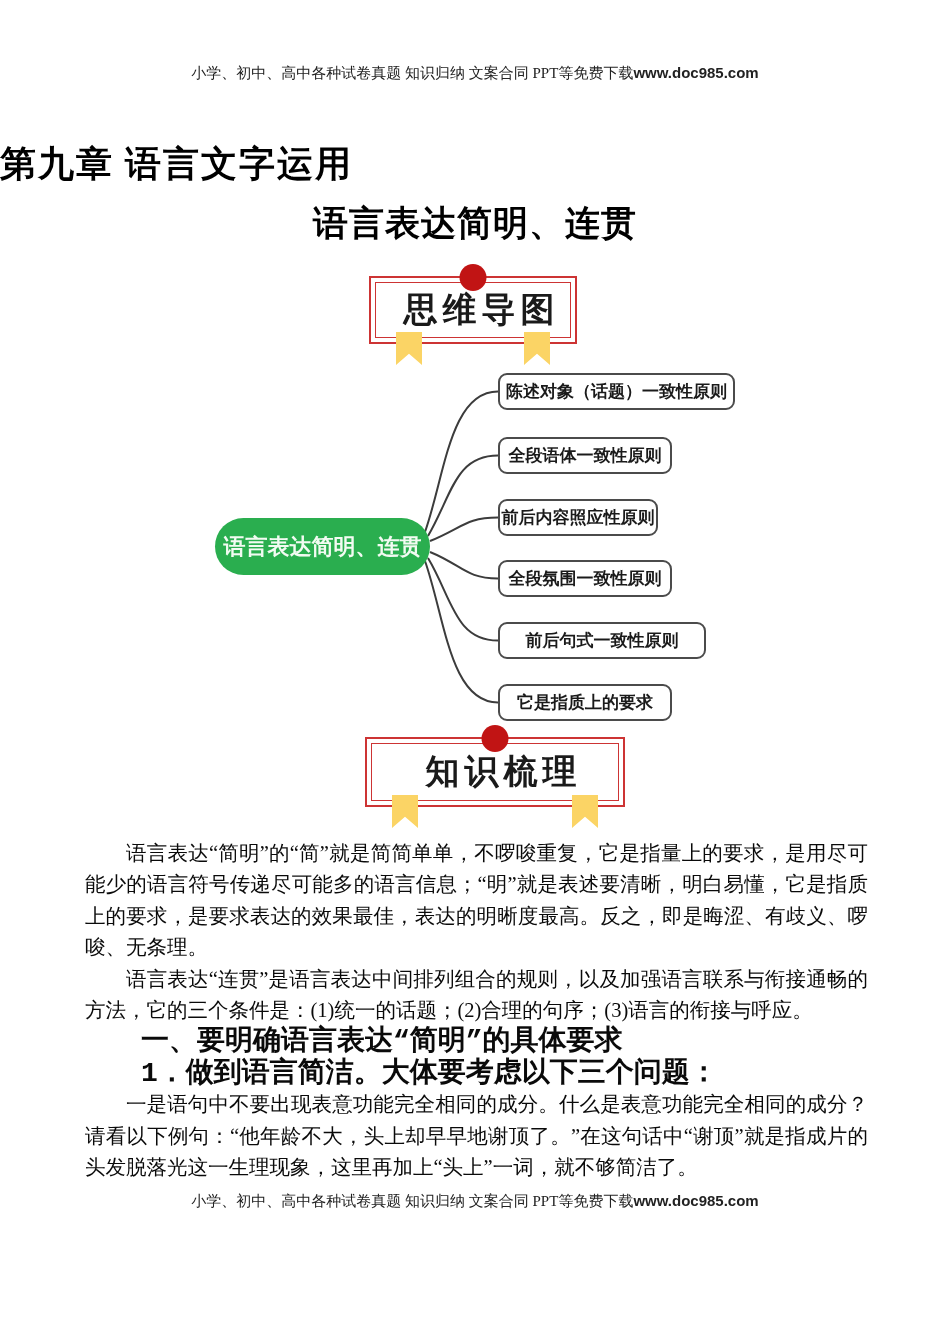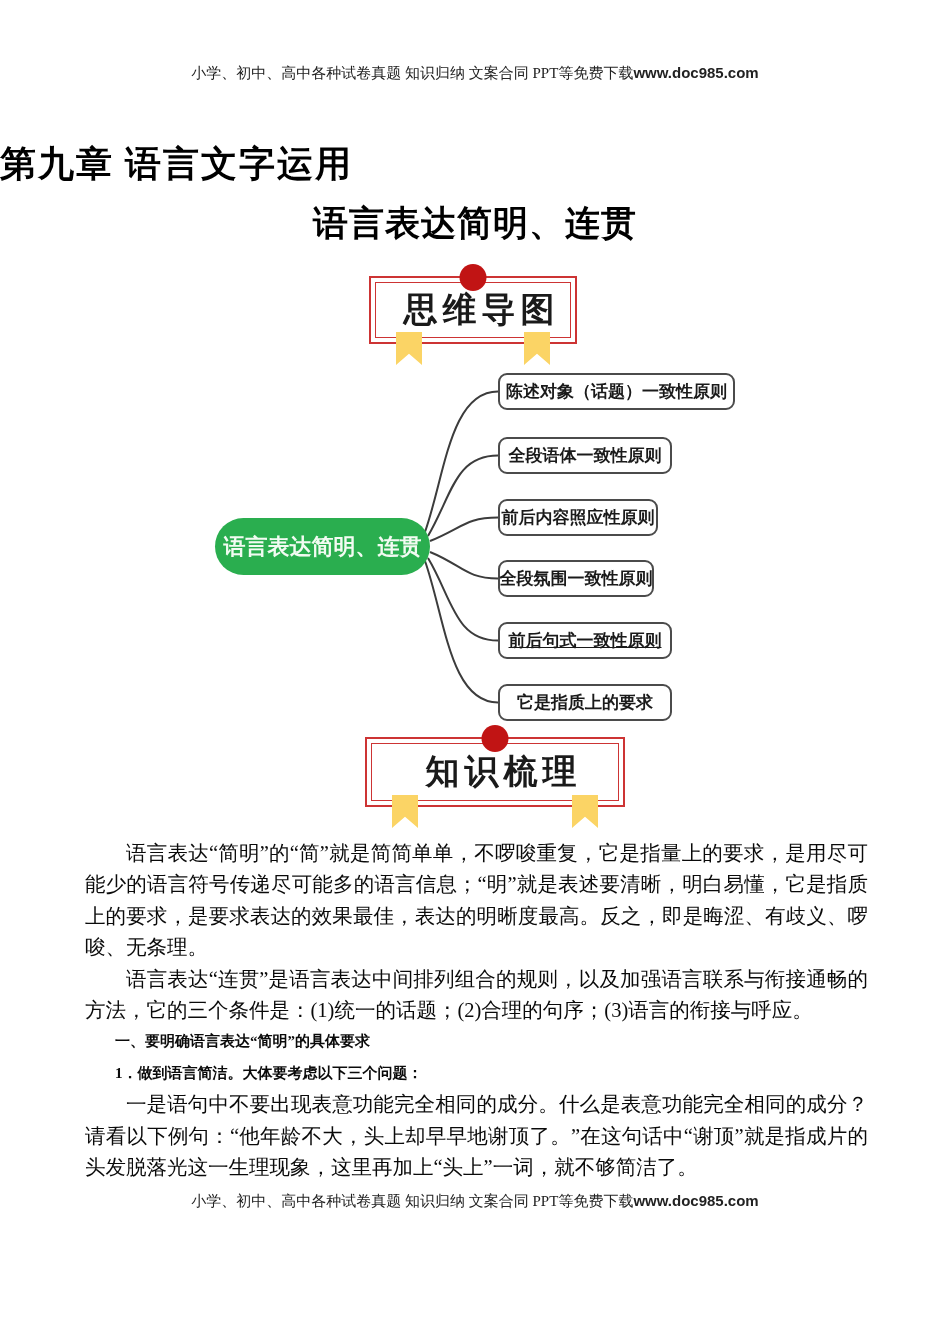--- a/index.html
+++ b/index.html
@@ -83,33 +83,33 @@
     box-sizing:border-box;
     background:#ffffff;border:2px solid #4b4b4b;border-radius:9px;
     display:flex;align-items:center;justify-content:center;
     font-family:"Liberation Sans", sans-serif;
     font-size:17px;font-weight:700;color:#1a1a1a;
     white-space:nowrap;z-index:2;
   }
   .b0{top:373px;width:237px;}
   .b1{top:437px;width:174px;}
   .b2{top:499px;width:160px;}
-  .b3{top:560px;width:156px;}
-  .b4{top:622px;width:174px;text-decoration:underline;}
+  .b3{top:560px;width:174px;}
+  .b4{top:622px;width:208px;}
   .b5{top:684px;width:174px;}
 
   
   .content{
     position:absolute;left:85px;top:838px;width:783px;
     font-size:20.5px;line-height:31.4px;
     text-align:justify;color:#0a0a0a;
     font-family:"Liberation Serif", serif;
   }
   .content p{margin:0;text-indent:2em;}
-  .content p.bold{font-weight:700;font-family:Liberation Serif, serif;font-size:15px;}
+  .content p.bold{font-weight:700;font-family:Liberation Mono, monospace;font-size:28px;}
 </style>
 </head>
 <body>
 
 <div class="page">
 
   <div class="docline hdr">
     <span>小学、初中、高中各种试卷真题 知识归纳 文案合同 PPT等免费下载</span><span class="site">www.doc985.com</span>
   </div>
 

